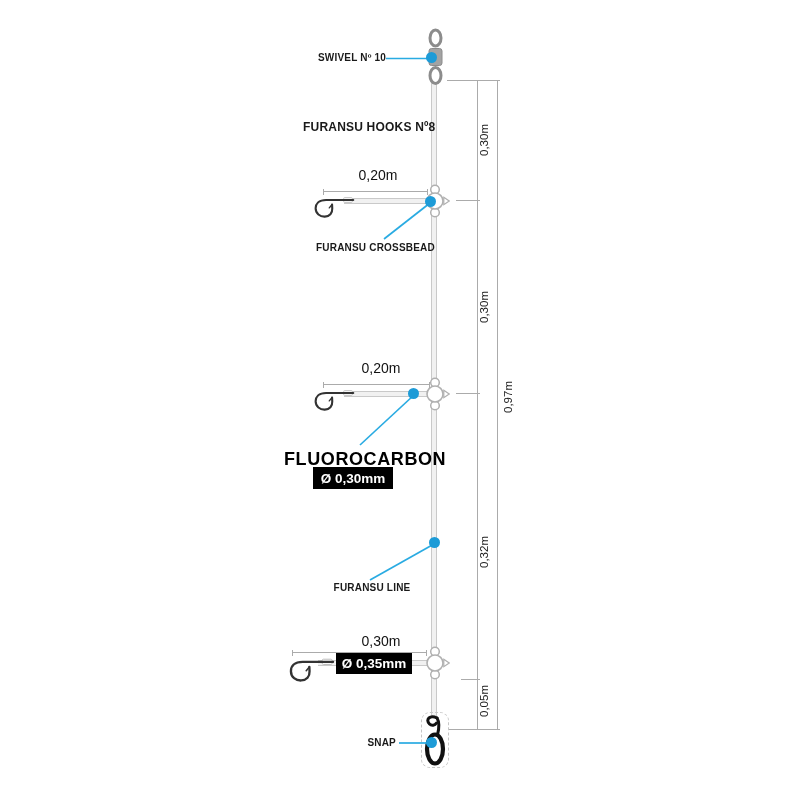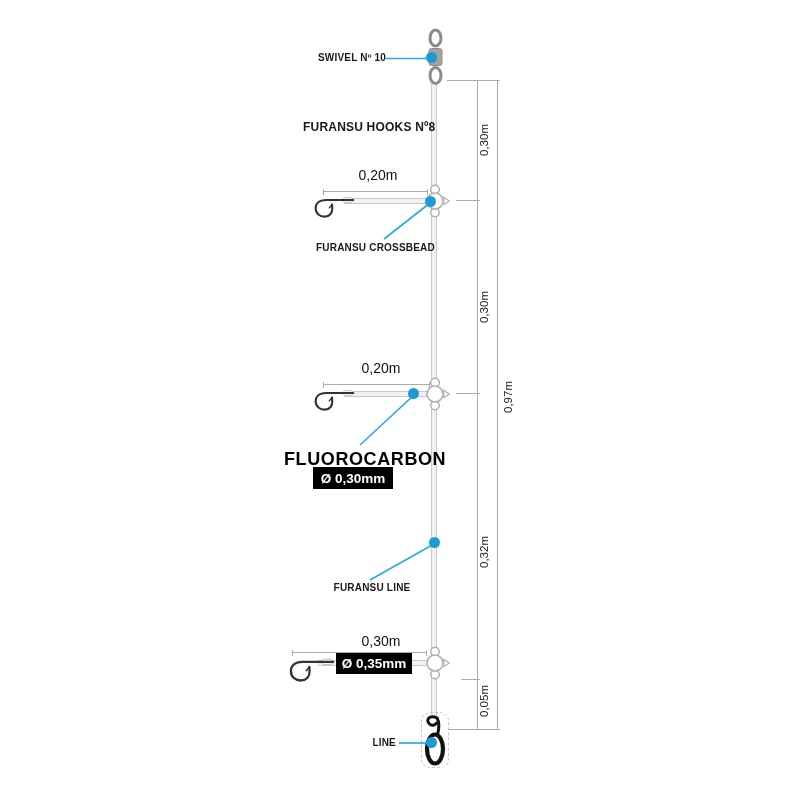--- a/index.html
+++ b/index.html
@@ -123,15 +123,15 @@
   <div class="abs lbl" style="left:318px;top:52px;width:66px;text-align:right;">SWIVEL Nº 10</div>
   <div class="abs lbl" style="left:303px;top:120px;font-size:12px;">FURANSU HOOKS Nº8</div>
   <div class="abs lbl" style="left:316px;top:242px;width:106px;text-align:center;">FURANSU CROSSBEAD</div>
 
   <div class="abs fluoro-title" style="left:284px;top:449px;width:134px;">FLUOROCARBON</div>
   <div class="abs badge" style="left:313px;top:467px;width:80px;height:22px;">Ø 0,30mm</div>
 
   <div class="abs lbl" style="left:332px;top:582px;width:80px;text-align:center;">FURANSU LINE</div>
   <div class="abs badge" style="left:336px;top:616px;width:76px;height:21px;margin-top:37px;">Ø 0,35mm</div>
 
-  <div class="abs lbl" style="left:358px;top:737px;width:38px;text-align:right;">LINE</div>
+  <div class="abs lbl" style="left:358px;top:737px;width:38px;text-align:right;">SNAP</div>
 
 </div>
 
 </body></html>

